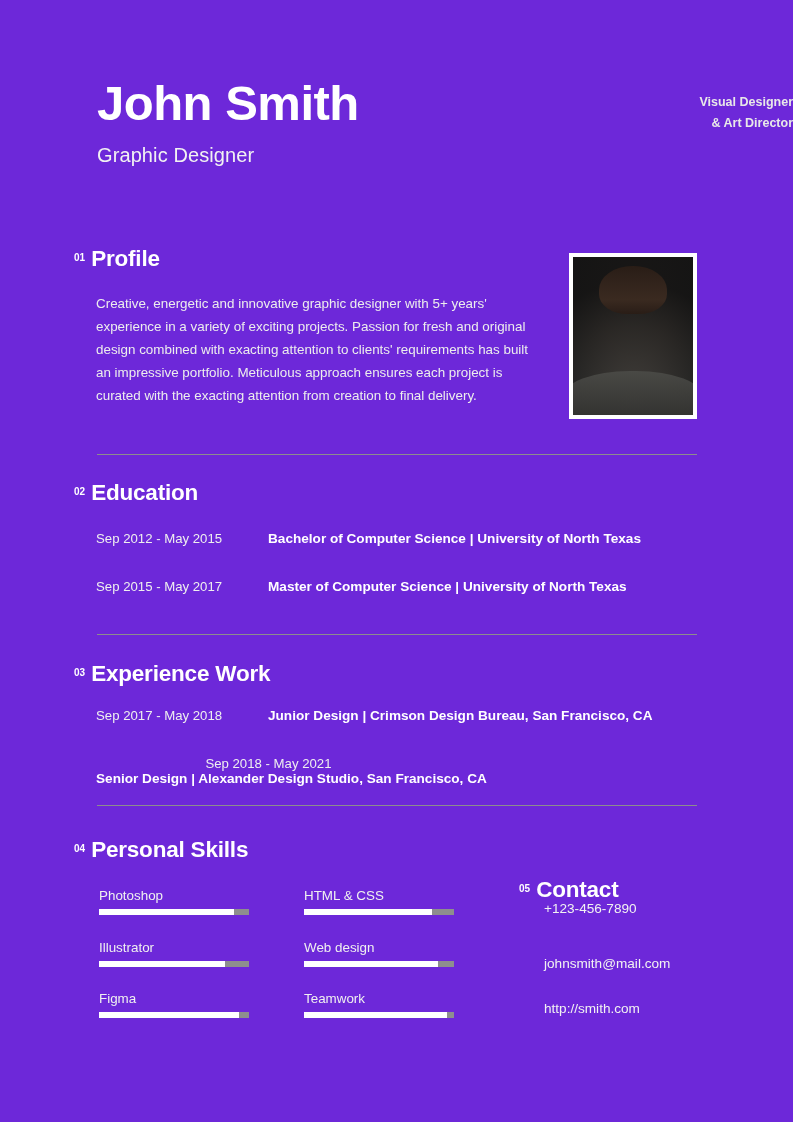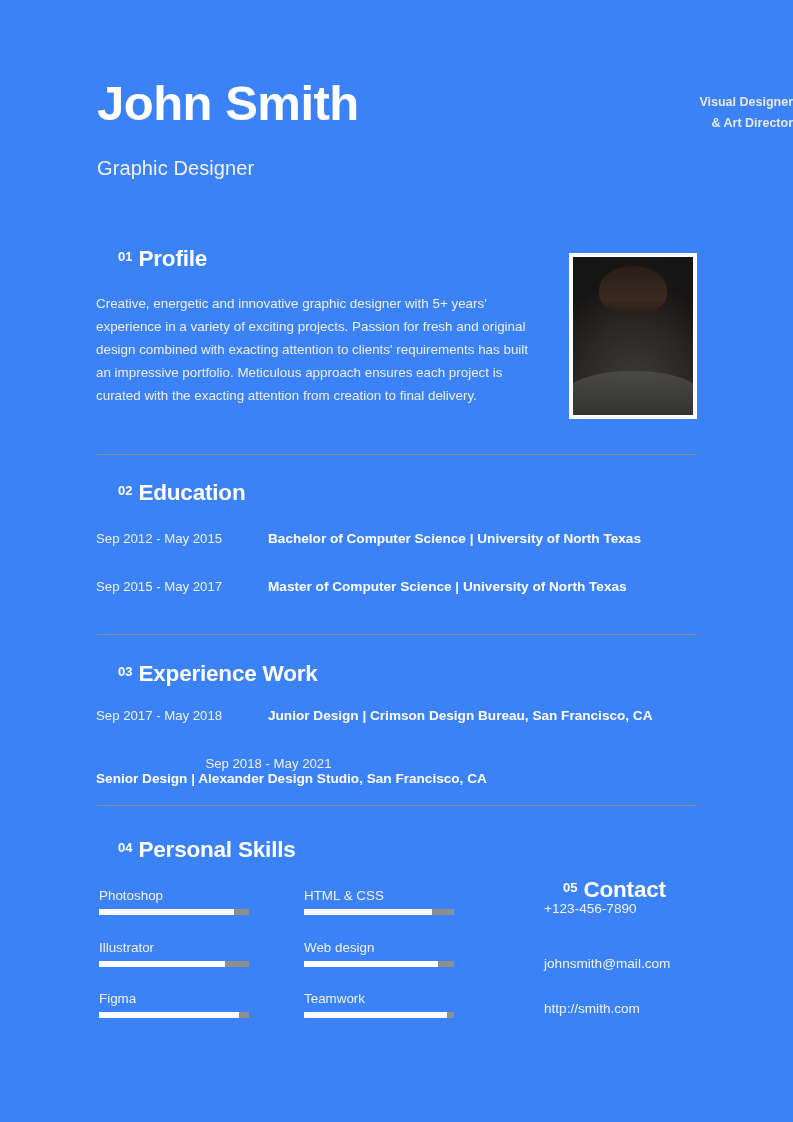--- a/index.html
+++ b/index.html
@@ -8,39 +8,39 @@
     height: 1122px;
     background: #262626;
     font-family: "Liberation Sans", sans-serif;
     color: #ffffff;
     overflow: hidden;
   }
   .page {
     position: relative;
     width: 793px;
     height: 1122px;
-    background: #3b82f6;
+    background: #6d28d9;
   }
 
   
   .header {
     position: absolute;
     left: 97px;
     top: 78px;
     width: 600px;
   }
   .name {
     font-size: 49px;
     font-weight: bold;
     letter-spacing: -0.5px;
     line-height: 1.05;
     color: #ffffff;
   }
   .role {
-    margin-top: 28px;
+    margin-top: 15px;
     font-size: 20px;
     font-weight: 400;
     color: #f2f2f2;
     letter-spacing: 0.1px;
   }
   .tagline {
     position: absolute;
     right: 0;
     top: 92px;
     width: 220px;
@@ -51,27 +51,26 @@
     color: #e8e8e8;
   }
 
   
   .sec-head {
     position: absolute;
     display: flex;
     align-items: flex-end;
   }
   .sec-num {
-    font-size: 13px;
+    font-size: 10px;
     font-weight: bold;
     color: #ffffff;
     line-height: 1;
     padding-bottom: 8px;
     margin-right: 6px;
-    margin-left: 44px;
   }
   .sec-title {
     font-size: 22.5px;
     font-weight: bold;
     line-height: 1;
     letter-spacing: -0.2px;
     color: #ffffff;
   }
 
   

